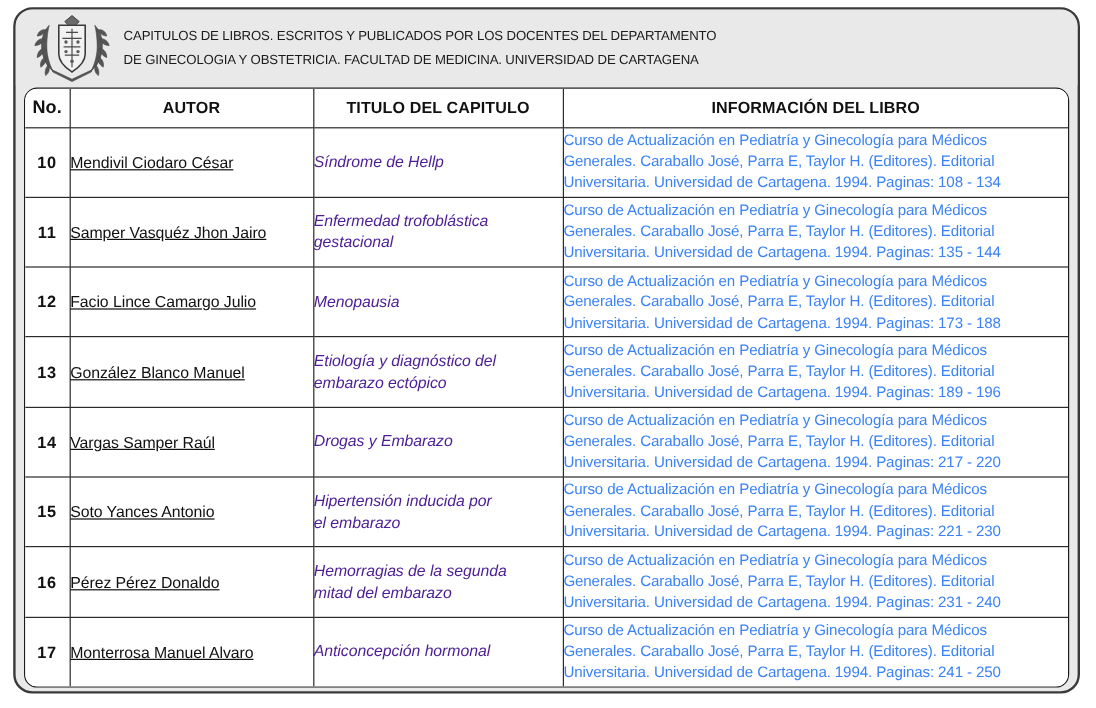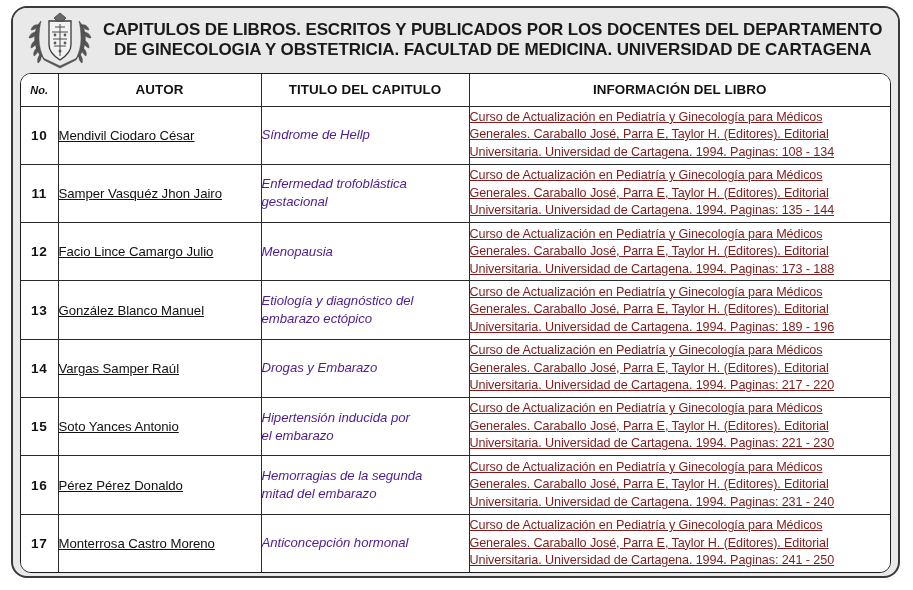--- a/index.html
+++ b/index.html
@@ -51,27 +51,26 @@
     margin-right: 8px;
     flex: 0 0 auto;
     display: block;
   }
   .title-block {
     flex: 1 1 auto;
     padding-right: 18px;
     padding-left: 2px;
   }
   .title-line {
-    font-size: 17px;
-    font-weight: bold;
+    font-size: 11px;
+    font-weight: normal;
     color: #1a1a1a;
     letter-spacing: -0.12px;
     line-height: 20px;
     white-space: nowrap;
-    text-align: center;
   }
   
   .table-wrap {
     position: absolute;
     left: 7px;
     top: 65px;
     width: 871px;
     height: 500px;
     border: 1.6px solid #1c1c1c;
     border-radius: 11px;
@@ -105,21 +104,21 @@
 
   thead th {
     height: 32px;
     font-size: 13.4px;
     font-weight: bold;
     color: #111111;
     text-align: center;
     letter-spacing: 0.1px;
     background: #ffffff;
   }
-  thead th.th-no { font-size: 11px; font-style: italic; }
+  thead th.th-no { font-size: 15px; }
 
   td.cell-no {
     text-align: center;
     font-size: 13.6px;
     color: #111111;
     letter-spacing: 0.6px;
     font-weight: bold;
   }
   td.cell-autor {
     font-size: 13.2px;
@@ -132,26 +131,25 @@
   td.cell-titulo {
     font-size: 13.2px;
     color: #4c1d95;
     padding: 0 10px 0 13px;
     line-height: 18px;
     letter-spacing: -0.05px;
     font-style: italic;
   }
   td.cell-info {
     font-size: 12.6px;
-    color: #7f1d1d;
+    color: #3b82f6;
     padding: 4px 8px 4px 10px;
     line-height: 17.5px;
     letter-spacing: -0.1px;
     text-align: left;
-    text-decoration: underline;
   }
   .info-line { display: block; white-space: nowrap; }
   .tline { display: block; }
 </style>
 </head>
 <body>
 
 <div id="page">
   <div class="outer-frame">
 
@@ -302,21 +300,21 @@
                 <span class="tline">mitad del embarazo</span>
               </td>
               <td class="cell-info">
                 <span class="info-line">Curso de Actualización en Pediatría y Ginecología para Médicos</span>
                 <span class="info-line">Generales. Caraballo José, Parra E, Taylor H. (Editores). Editorial</span>
                 <span class="info-line">Universitaria. Universidad de Cartagena. 1994. Paginas: 231 - 240</span>
               </td>
             </tr>
             <tr>
               <td class="cell-no">17</td>
-              <td class="cell-autor">Monterrosa Castro Moreno</td>
+              <td class="cell-autor">Monterrosa Manuel Alvaro</td>
               <td class="cell-titulo">
                 <span class="tline">Anticoncepción hormonal</span>
               </td>
               <td class="cell-info">
                 <span class="info-line">Curso de Actualización en Pediatría y Ginecología para Médicos</span>
                 <span class="info-line">Generales. Caraballo José, Parra E, Taylor H. (Editores). Editorial</span>
                 <span class="info-line">Universitaria. Universidad de Cartagena. 1994. Paginas: 241 - 250</span>
               </td>
             </tr>
           </tbody>

